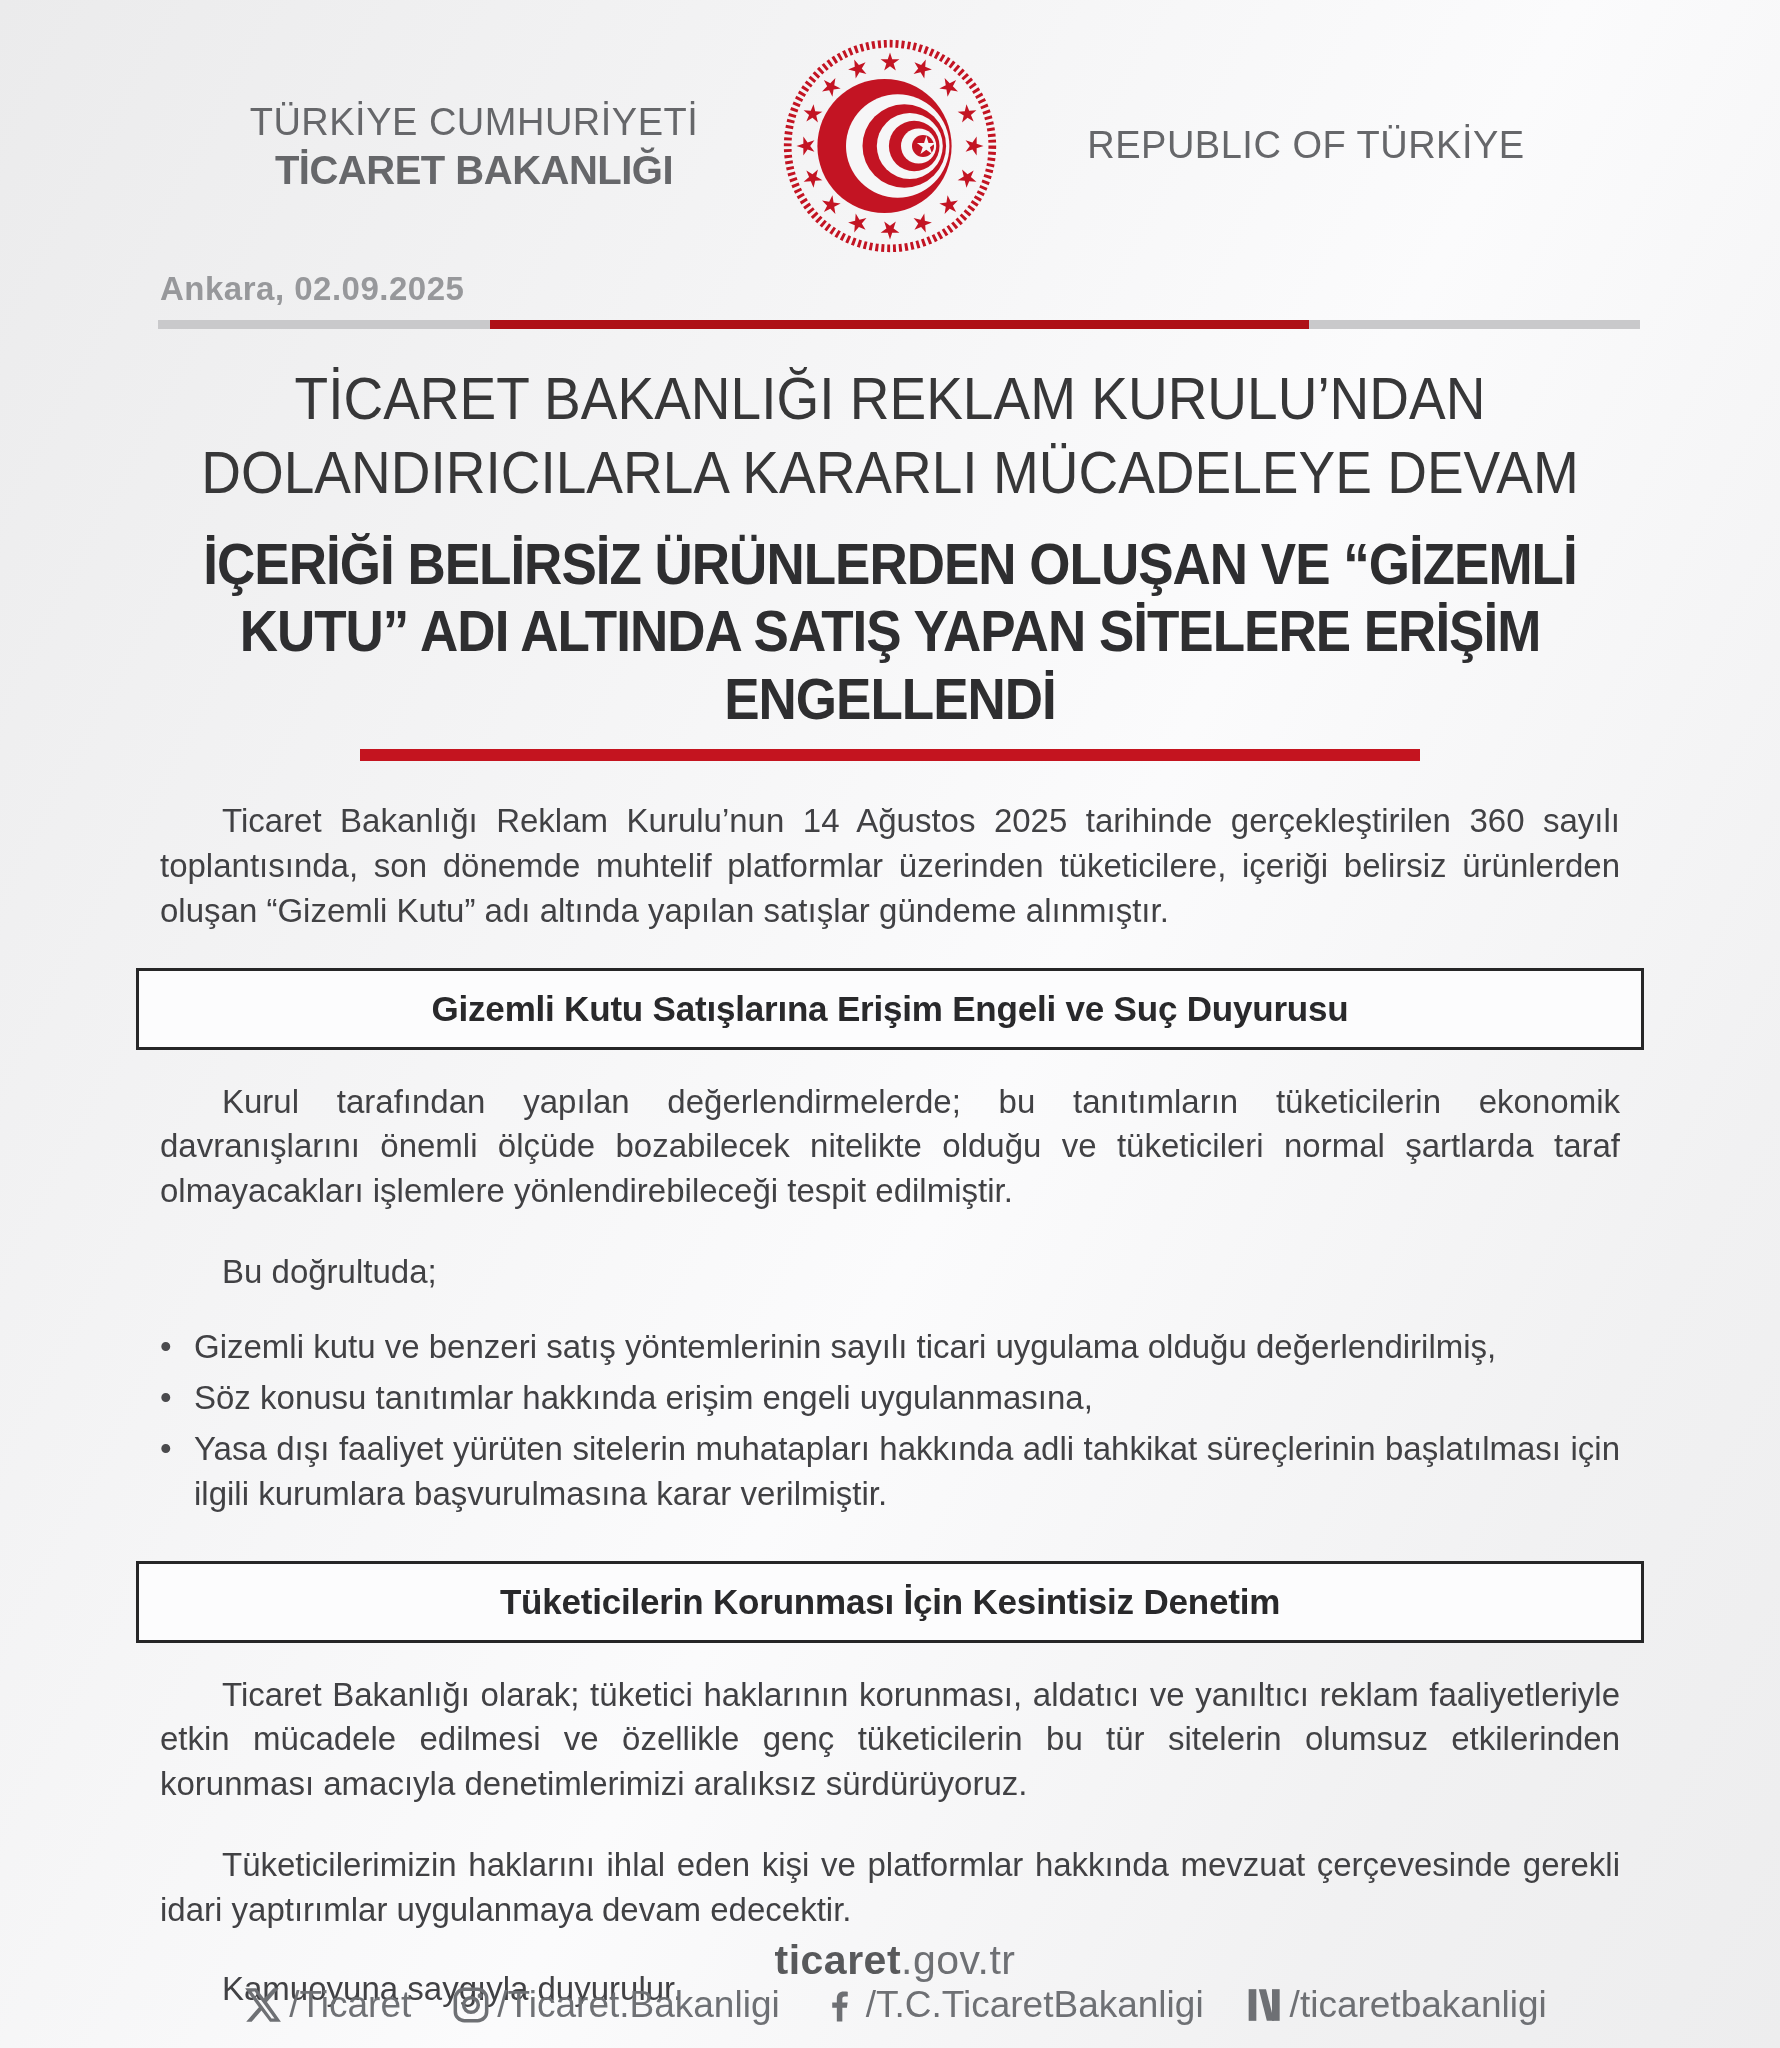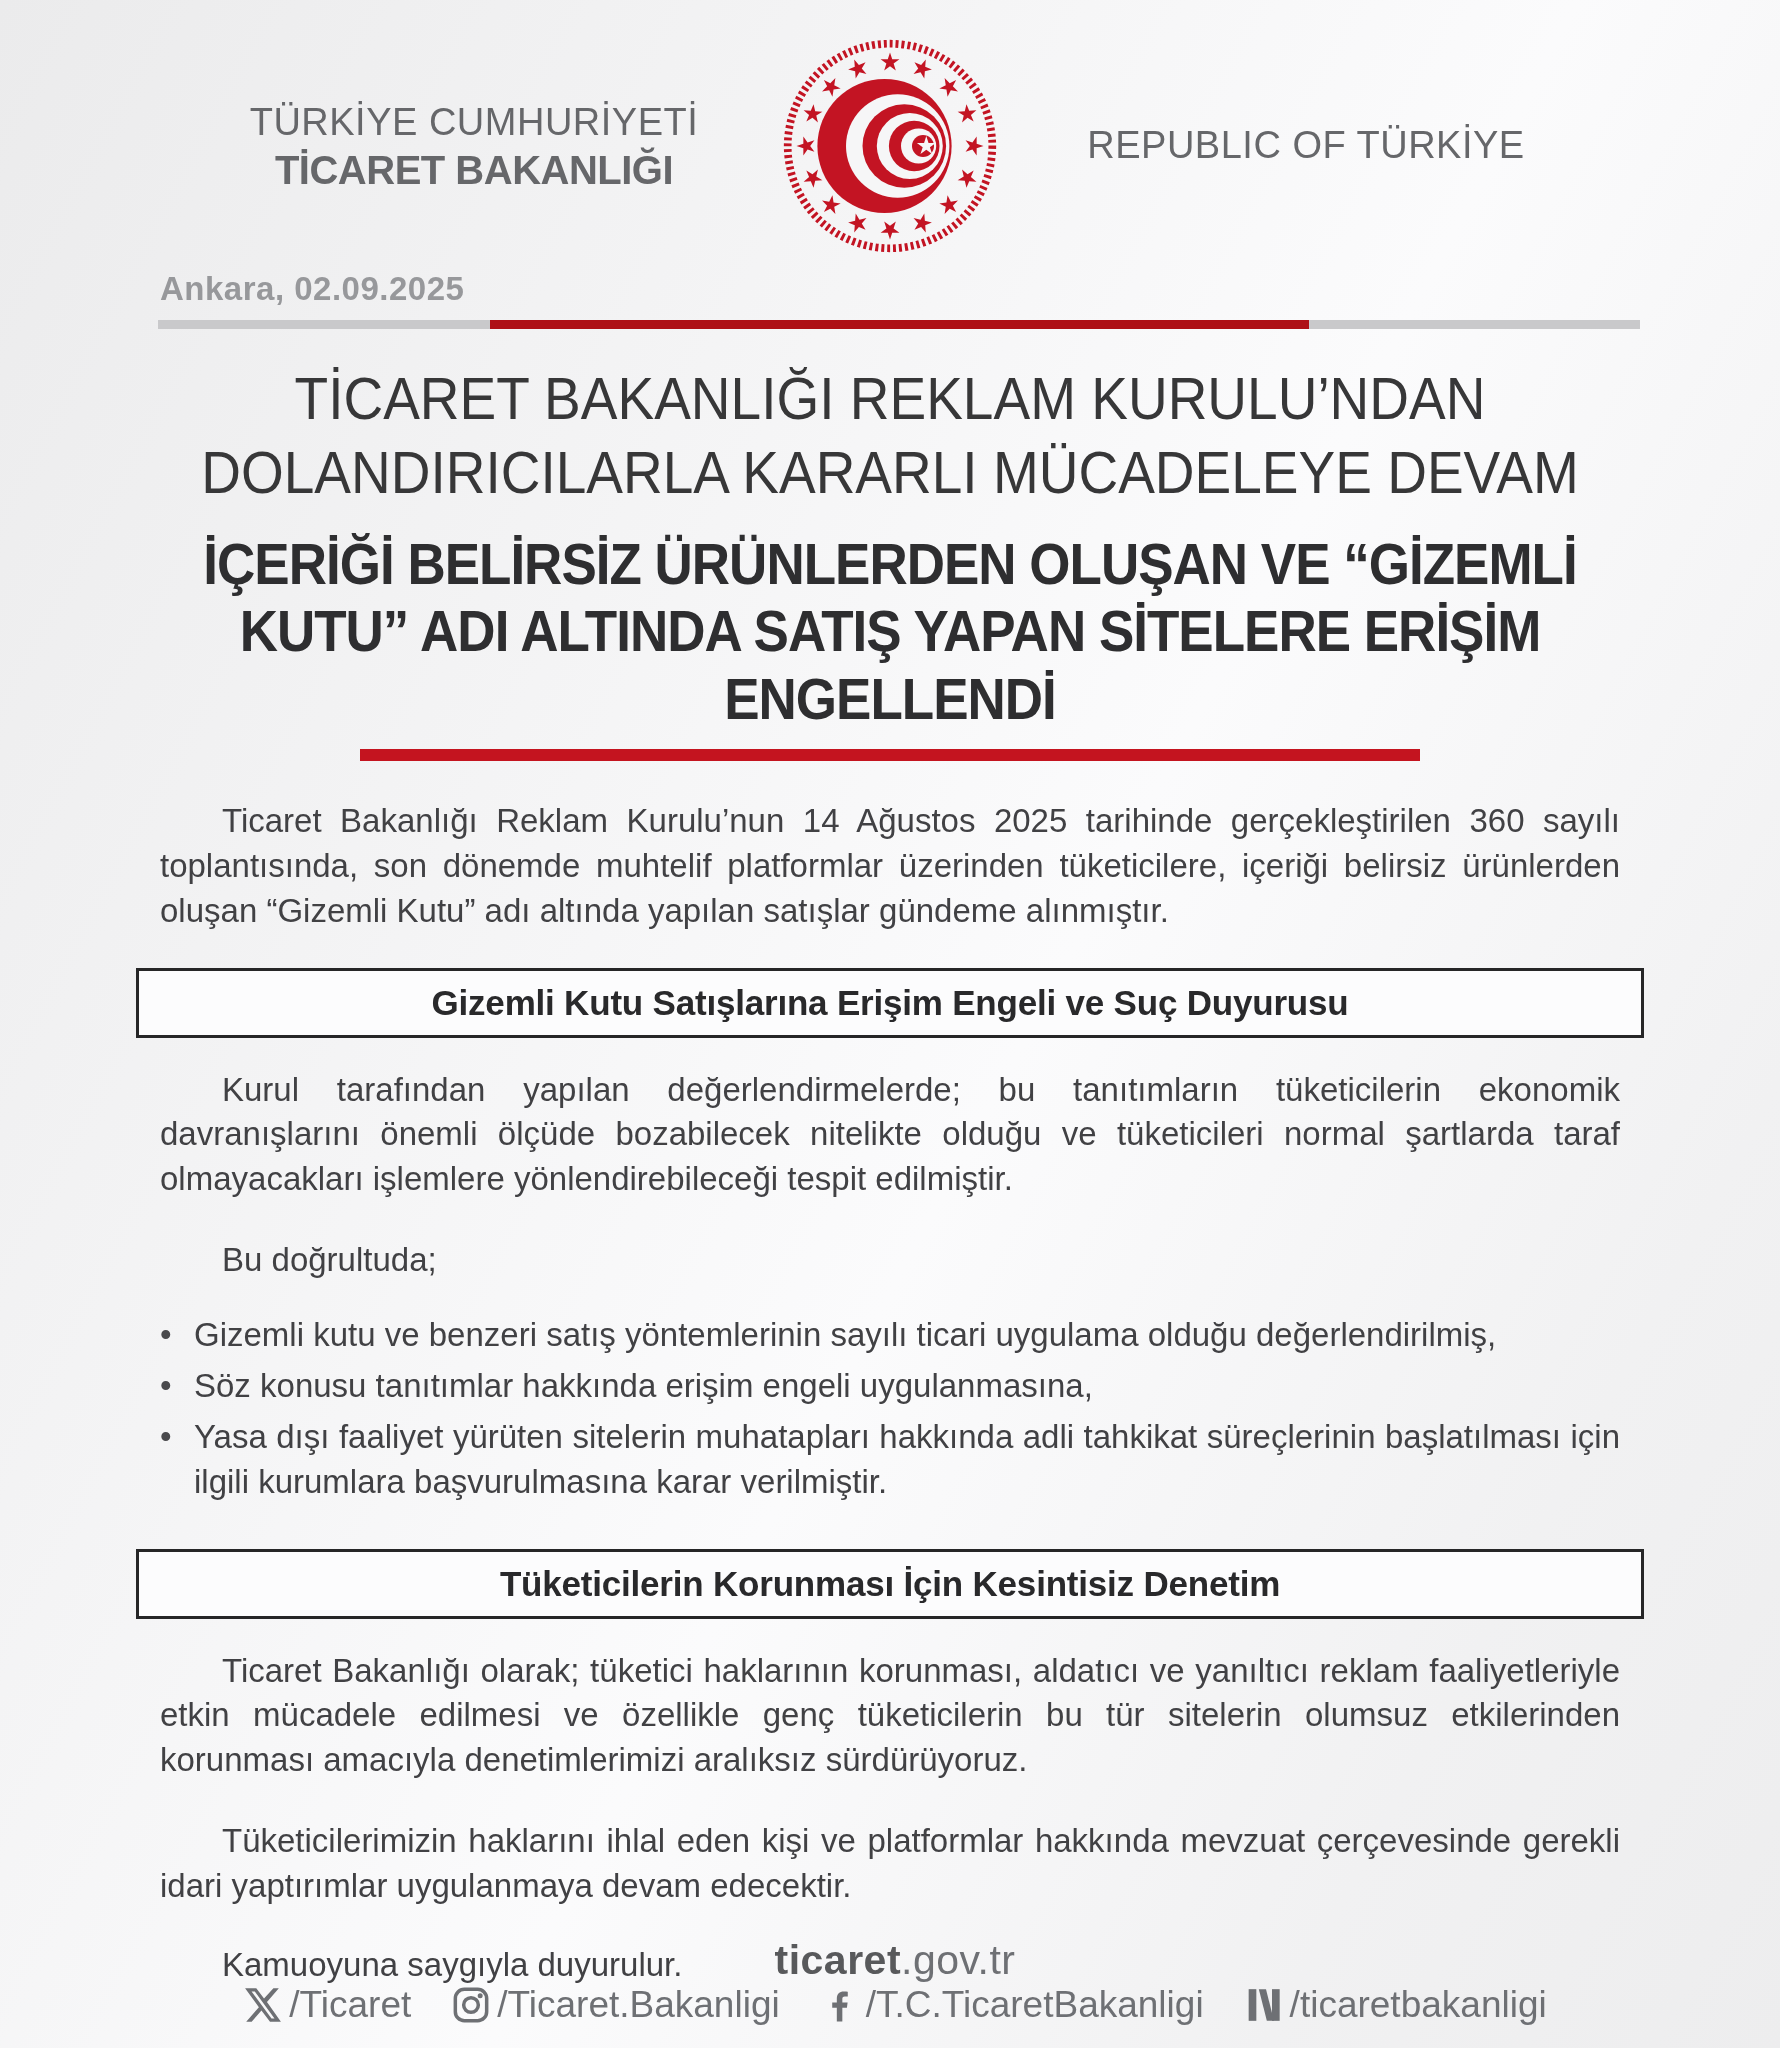--- a/index.html
+++ b/index.html
@@ -29,21 +29,21 @@
   .title{margin:38px 60px 0;text-align:center;color:#373738;font-size:55px;font-weight:400;
          line-height:1.25;letter-spacing:0;transform:scaleY(1.08);}
   .subtitle{margin:34px 70px 0;text-align:center;color:#2E2E30;font-size:53px;font-weight:700;
          line-height:1.16;letter-spacing:-1px;transform:scaleY(1.1);}
   .red-rule{margin:26px auto 0;width:1060px;height:12px;background:#C4141F;}
 
   
   main{margin:38px 160px 0;color:#414144;font-size:33px;}
   .body-par{margin:0;text-align:justify;text-indent:62px;line-height:1.36;}
   .section-box{margin:34px -24px 0;border:3px solid #262627;background:#FCFCFD;
-               text-align:center;padding:12px 12px;font-size:35px;font-weight:700;color:#29292B;
+               text-align:center;padding:18px 12px;font-size:35px;font-weight:700;color:#29292B;
                letter-spacing:-.2px;}
   .mt-sm{margin-top:30px;}
   .mt-md{margin-top:36px;}
   .bullets{list-style:none;margin:30px 0 0;padding:0;}
   .bullets li{display:flex;gap:16px;line-height:1.36;margin:0 0 6px;text-align:justify;}
   .bullet-dot{flex:0 0 18px;color:#4a4a4d;}
   .section-box.second{margin-top:44px;}
   .closing{margin-top:34px;}
 
   

